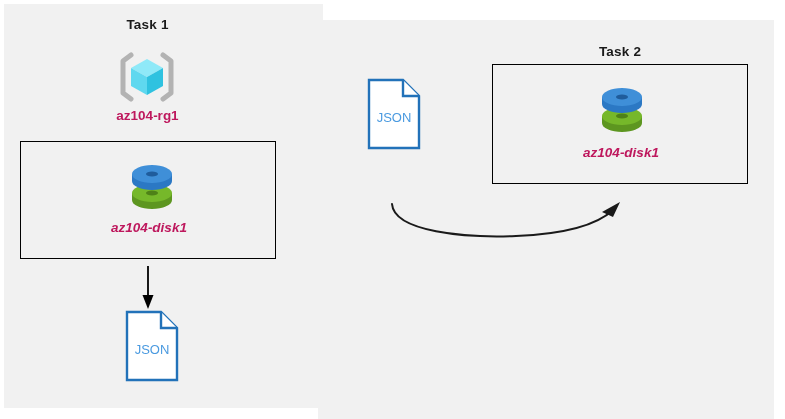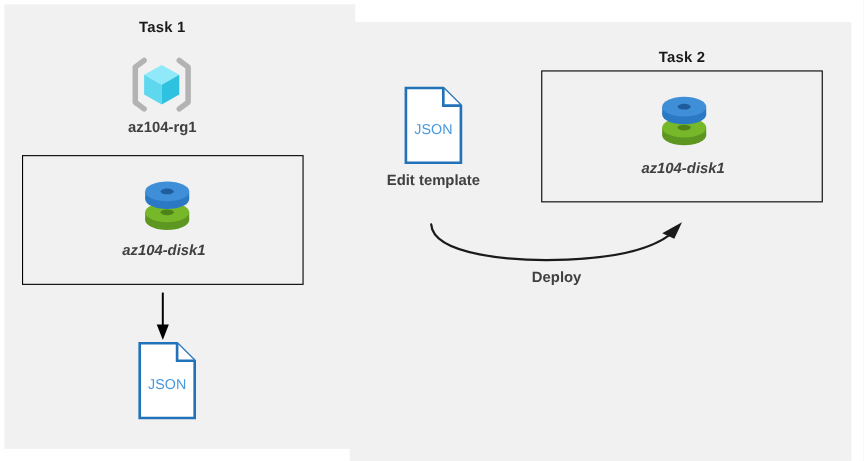--- a/index.html
+++ b/index.html
@@ -23,21 +23,21 @@
     font-weight:bold;
     color:#1a1a1a;
     letter-spacing:.2px;
     white-space:nowrap;
     text-align:center;
   }
   .label{
     position:absolute;
     font-size:13.5px;
     font-weight:bold;
-    color:#404040;
+    color:#be185d;
     white-space:nowrap;
     text-align:center;
   }
   .box{
     position:absolute;
     border:1.6px solid #000000;
     background:#f1f1f1;
     box-sizing:border-box;
     font-style:italic;
   }
@@ -110,21 +110,20 @@
   <div class="title" style="left:174px;top:24px;width:256px;">Task 2</div>
 
   <div class="icon-wrap" style="left:49px;top:58px;width:54px;height:72px;">
     <svg width="54" height="72" viewBox="0 0 54 72">
       <path d="M2 2 L36 2 L52 18 L52 70 L2 70 Z" fill="#ffffff" stroke="#2272b9" stroke-width="2.4" stroke-linejoin="miter"></path>
       <path d="M36 2 L36 18 L52 18" fill="#ffffff" stroke="#2272b9" stroke-width="2.4" stroke-linejoin="miter"></path>
       <text x="27" y="44" text-anchor="middle" font-family="Liberation Sans, sans-serif" font-size="13" fill="#4a9ae0">JSON</text>
     </svg>
   </div>
 
-  <div class="label" style="left:6px;top:136px;width:140px;">Edit template</div>
 
   <div class="box" style="left:174px;top:44px;width:256px;height:120px;">
 
     <div class="icon-wrap" style="left:106px;top:20px;width:46px;height:52px;">
       <svg width="46" height="52" viewBox="0 0 46 52">
         <ellipse cx="23" cy="38" rx="20" ry="9" fill="#5d9620"></ellipse>
         <rect x="3" y="31" width="40" height="7" fill="#5d9620"></rect>
         <ellipse cx="23" cy="31" rx="20" ry="9" fill="#76b82a"></ellipse>
         <ellipse cx="23" cy="31" rx="6" ry="2.6" fill="#4e8118"></ellipse>
         <ellipse cx="23" cy="19" rx="20" ry="9" fill="#2b78c4"></ellipse>
@@ -137,14 +136,13 @@
     <div class="label" style="left:0;top:80px;width:256px;">az104-disk1</div>
   </div>
 
   <div class="icon-wrap" style="left:68px;top:180px;width:242px;height:42px;">
     <svg width="242" height="42" viewBox="0 0 242 42">
       <path d="M6 4 C 8 32, 80 38, 130 36 C 180 34, 212 24, 227 10" fill="none" stroke="#1a1a1a" stroke-width="2" stroke-linecap="round"></path>
       <path d="M234 2 L216 12 L227 17 Z" fill="#1a1a1a"></path>
     </svg>
   </div>
 
-  <div class="label" style="left:98px;top:224px;width:180px;">Deploy</div>
 </div>
 
 </body></html>

